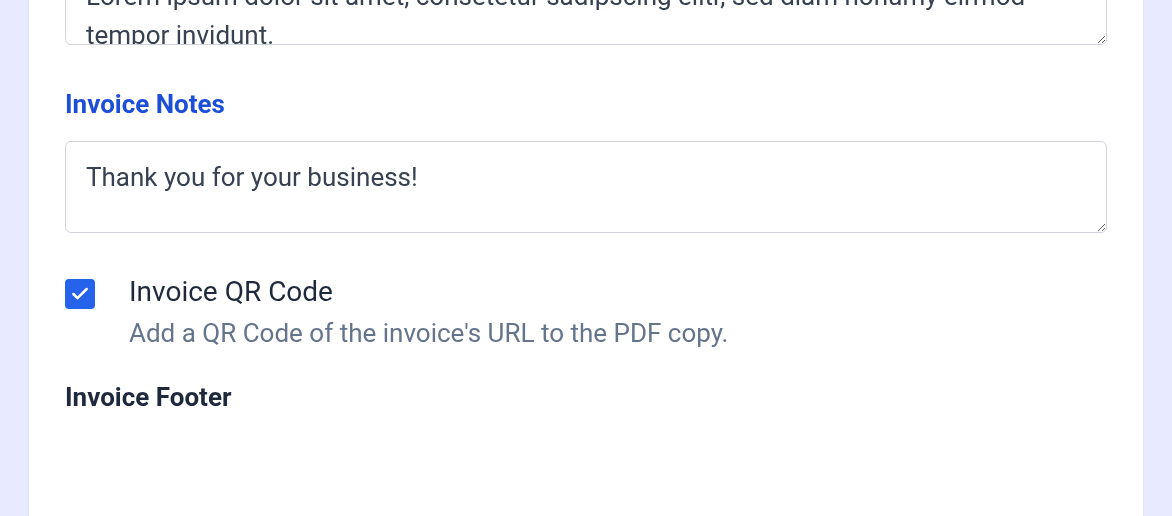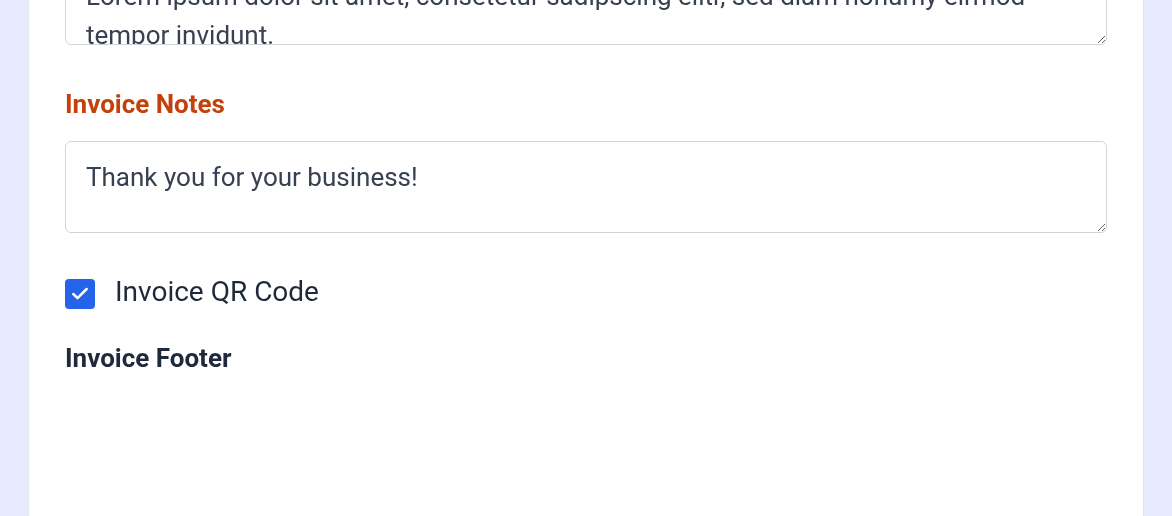--- a/index.html
+++ b/index.html
@@ -46,29 +46,29 @@
     }
     
     .textarea-notes {
       height: 92px;
       margin-bottom: 38px;
     }
     
     .field-label {
       font-size: 26px;
       font-weight: 700;
-      color: #c2410c;
+      color: #1d4ed8;
       margin-bottom: 22px;
       display: block;
     }
     
     .checkbox-row {
       display: flex;
       align-items: flex-start;
-      gap: 20px;
+      gap: 34px;
       margin-bottom: 8px;
     }
     
     .checkbox {
       width: 30px;
       height: 30px;
       background-color: #2563eb;
       border-radius: 4px;
       display: flex;
       align-items: center;
@@ -126,18 +126,19 @@
   <textarea class="textarea textarea-notes" style="">Thank you for your business!</textarea>
   
   <div class="checkbox-row">
     <div class="checkbox">
       <svg viewBox="0 0 24 24">
         <polyline points="4 12 9 17 20 6"></polyline>
       </svg>
     </div>
     <div class="checkbox-content">
       <span class="checkbox-label">Invoice QR Code</span>
+      <span class="checkbox-description">Add a QR Code of the invoice's URL to the PDF copy.</span>
     </div>
   </div>
   
   <div class="footer-label">Invoice Footer</div>
   
 </div>
 
 </body></html>

